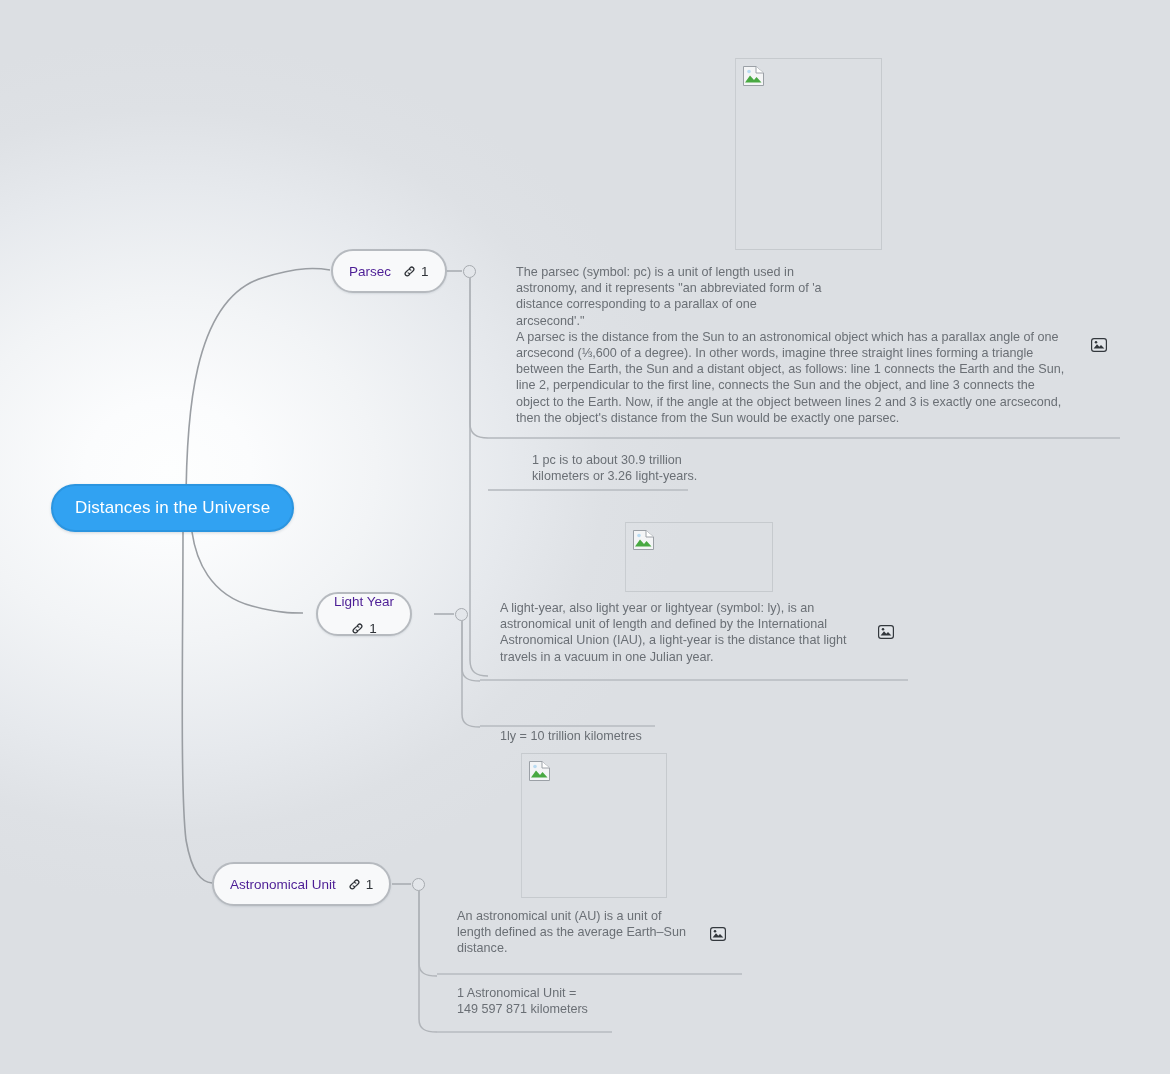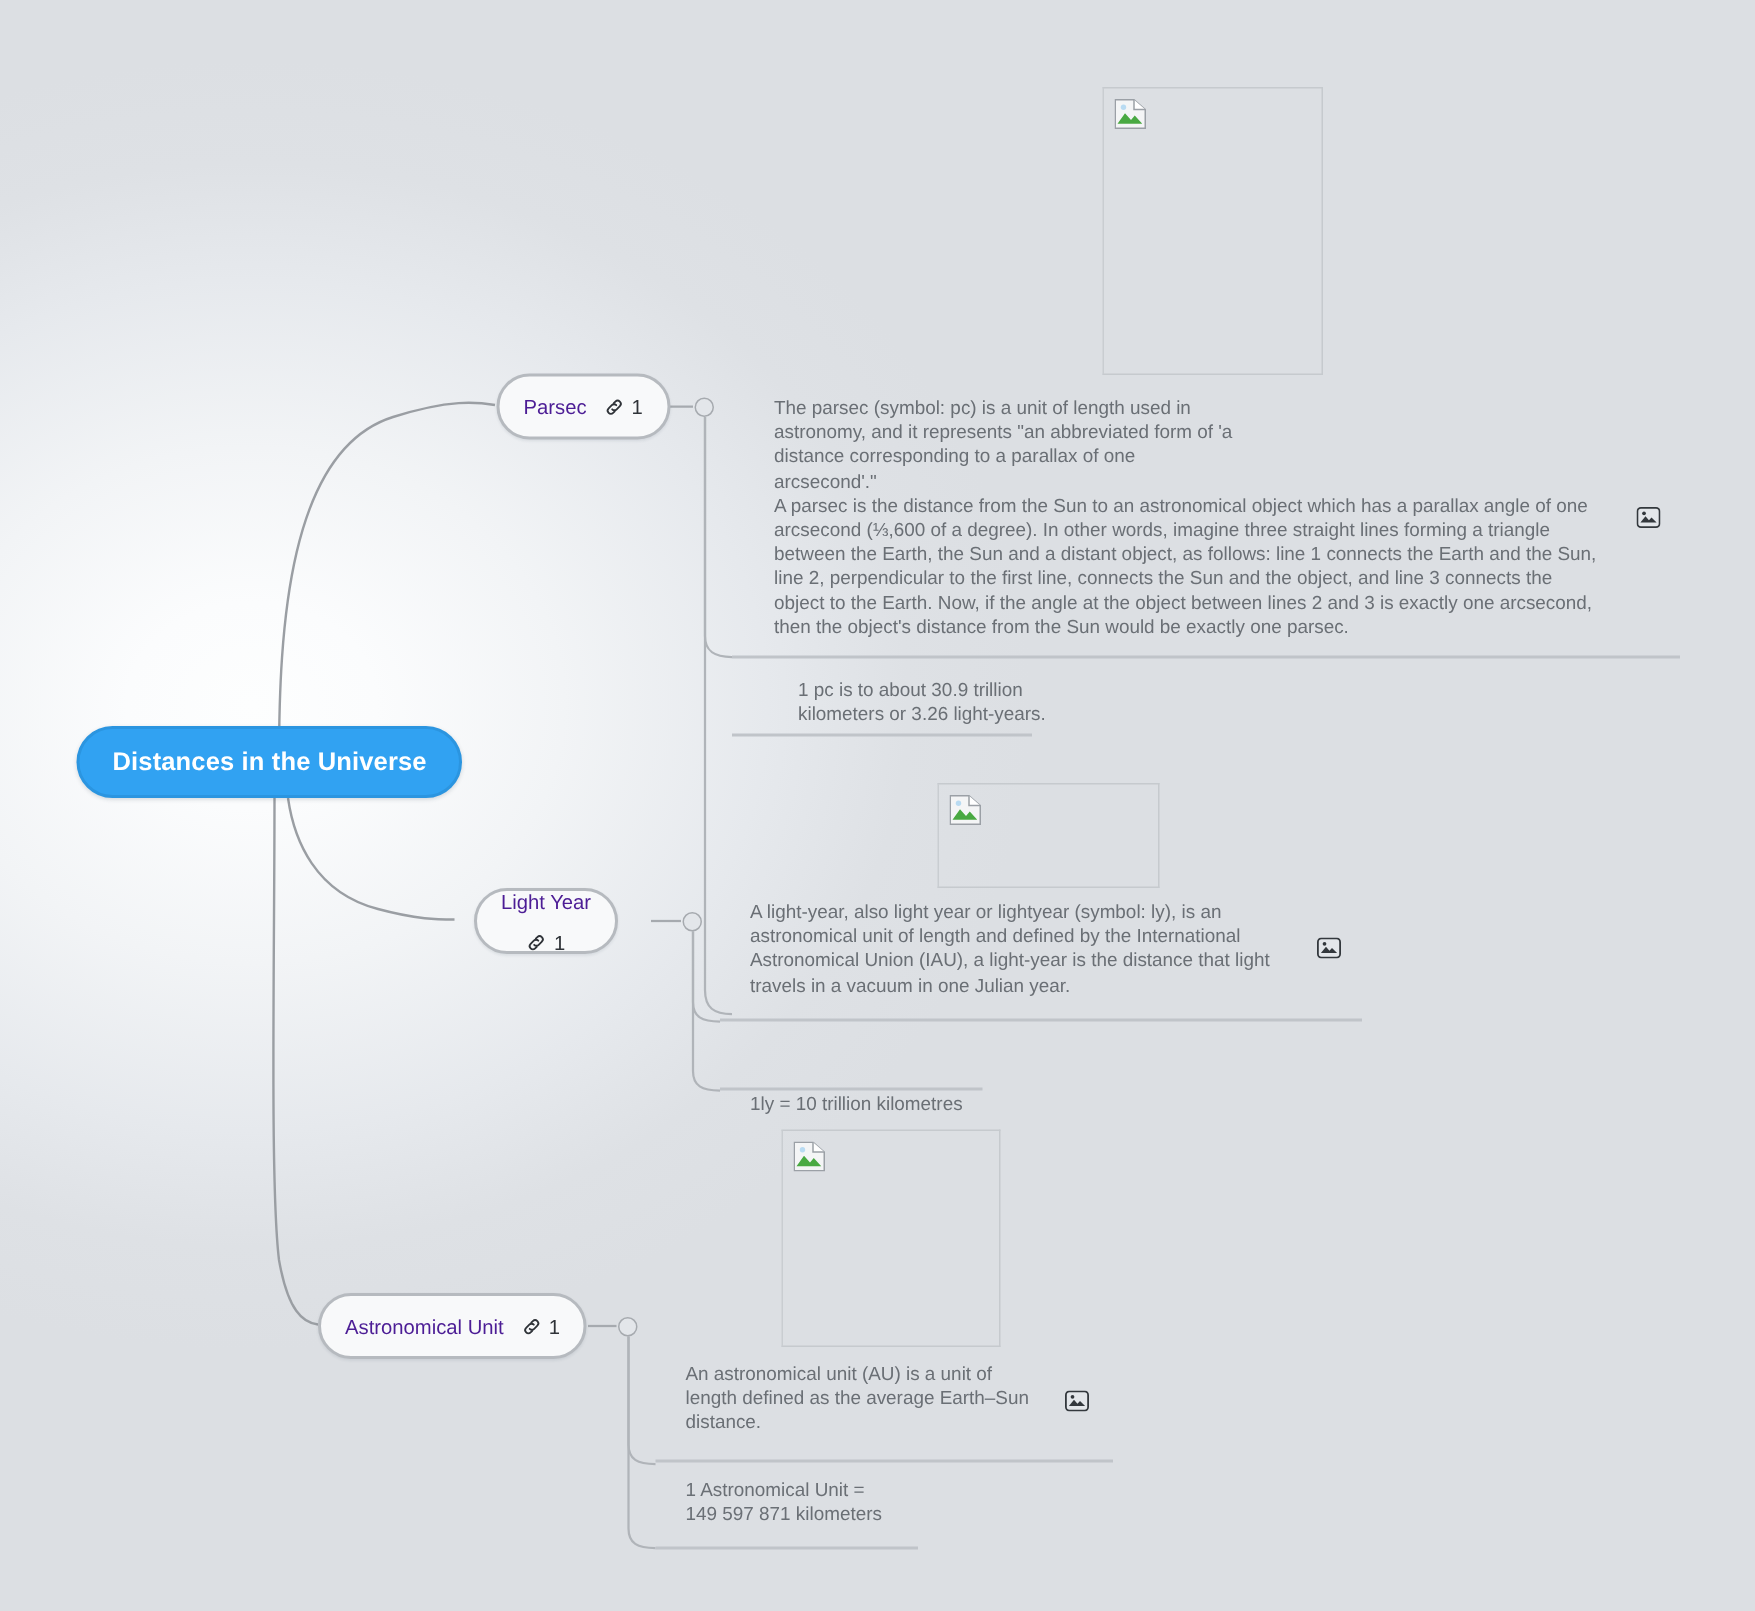--- a/index.html
+++ b/index.html
@@ -63,21 +63,21 @@
     height: 48px;
     box-sizing: border-box;
     padding: 0 22px;
     display: flex;
     align-items: center;
     background: #31a2f2;
     border: 2px solid #2b95e0;
     border-radius: 26px;
     color: #ffffff;
     font-size: 17px;
-    font-weight: bold;
+    font-weight: normal;
     letter-spacing: .1px;
     white-space: nowrap;
     box-shadow: 0 1px 3px rgba(40,60,80,.18);
   }
 
   
   .topic-node {
     position: absolute;
     height: 44px;
     box-sizing: border-box;

